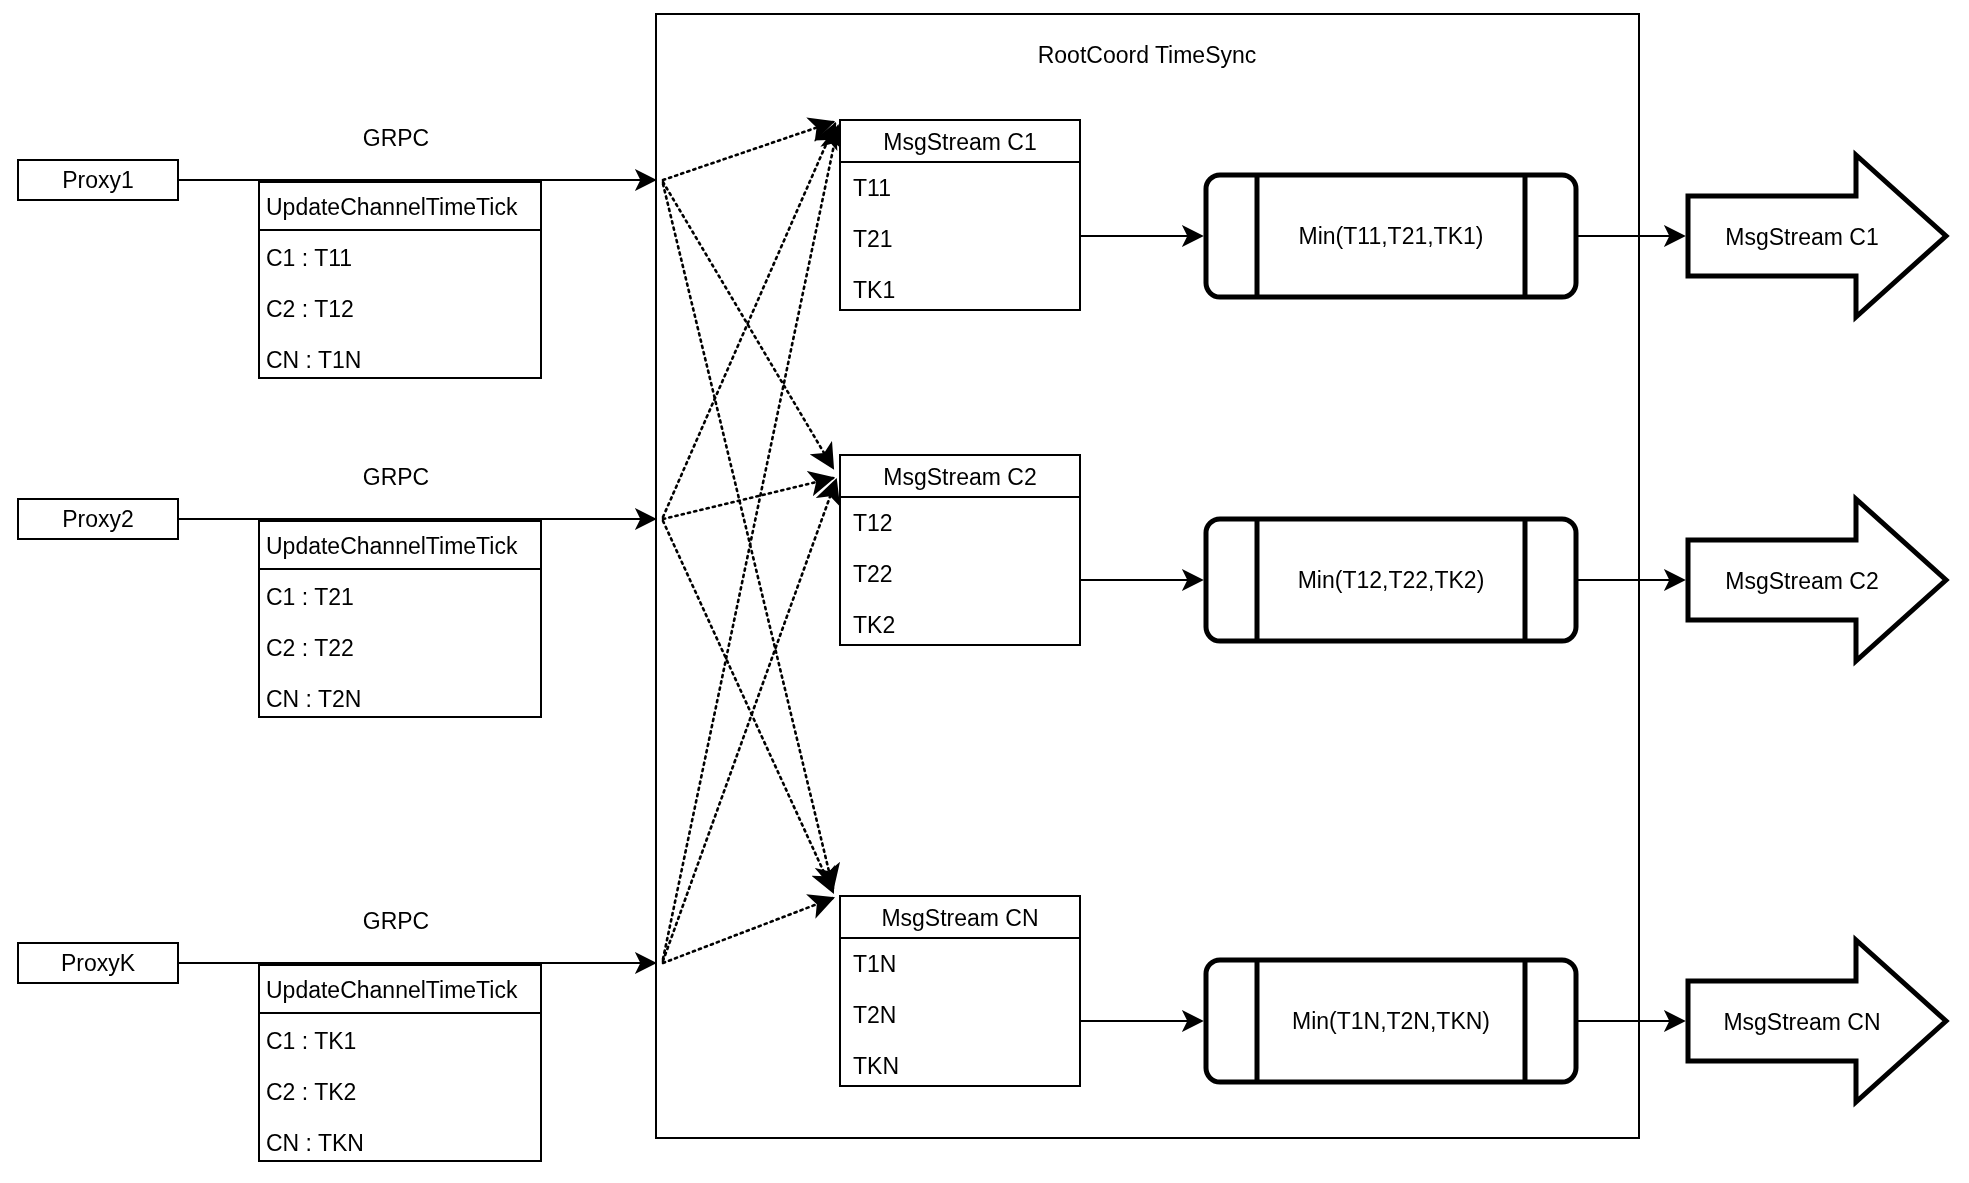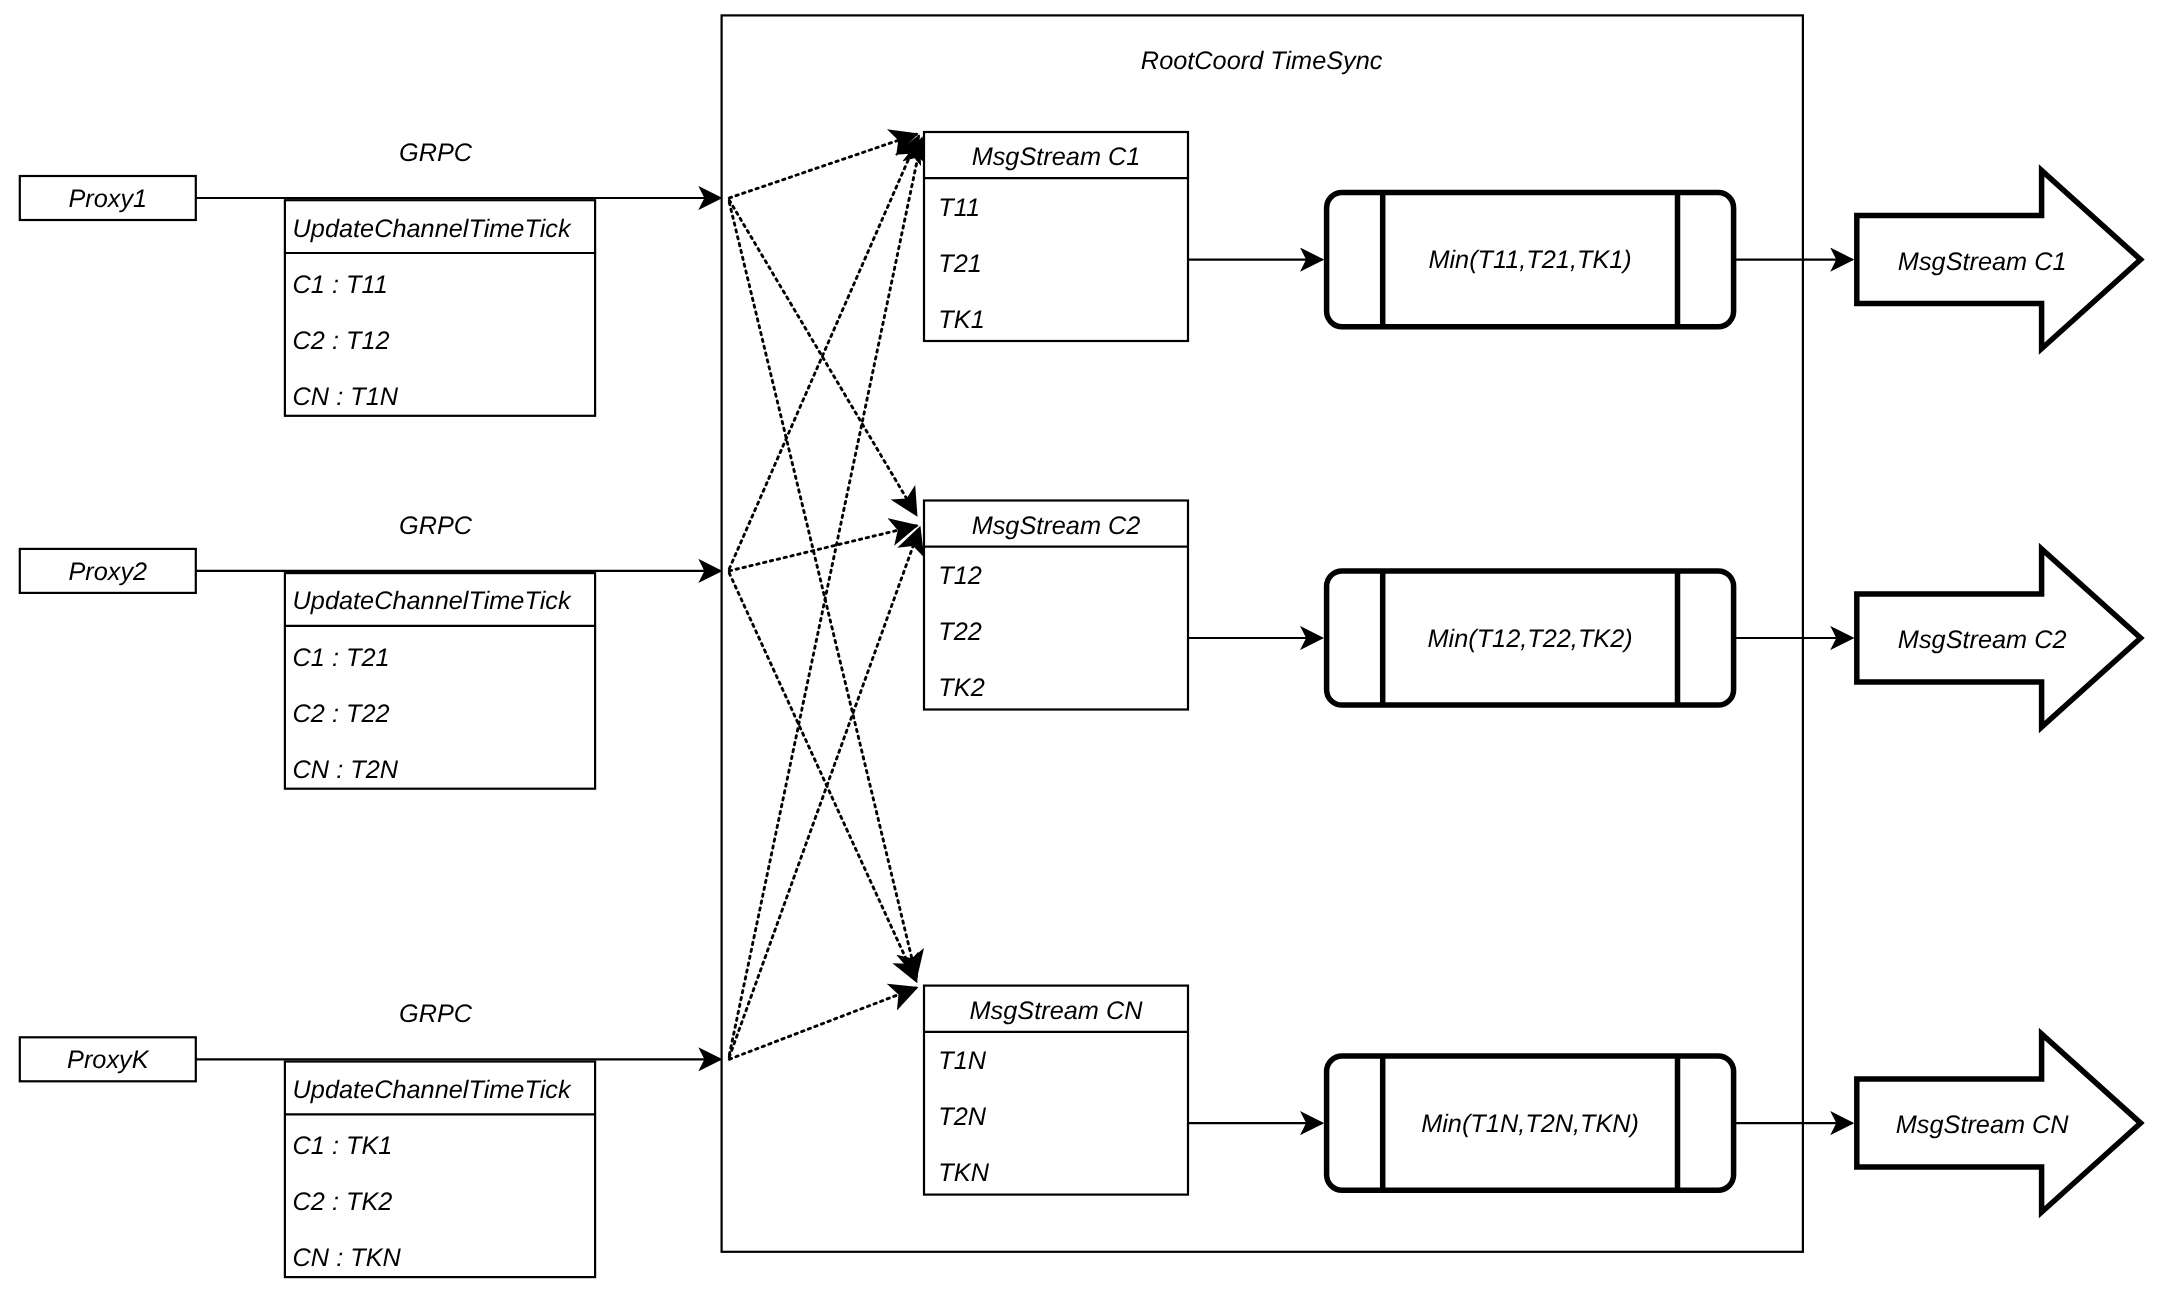--- a/index.html
+++ b/index.html
@@ -1,17 +1,17 @@
 <!DOCTYPE html>
 <html><head>
 <meta charset="utf-8">
 <style>
   html,body{margin:0;padding:0;background:#ffffff;}
   body{font-family:"Liberation Sans", sans-serif;}
-  #stage{position:relative;width:1969px;height:1183px;background:#ffffff;overflow:hidden;font-style:italic;}
+  #stage{position:relative;width:1969px;height:1183px;background:#ffffff;overflow:hidden;}
   svg#diagram{position:absolute;left:0;top:0;width:1969px;height:1183px;}
   .shp{fill:#ffffff;stroke:#000000;stroke-width:2;}
   .shp-thick{fill:#ffffff;stroke:#000000;stroke-width:5;}
   .divline{stroke:#000000;stroke-width:2;}
   .divline-thick{stroke:#000000;stroke-width:5;}
   .conn{stroke:#000000;stroke-width:2;fill:none;}
   .dotconn{stroke:#000000;stroke-width:2.6;fill:none;stroke-dasharray:2.2 4.2;stroke-linecap:round;}
   text{font-family:"Liberation Sans", sans-serif;fill:#000000;}
   .t-title{font-size:23px;}
   .t-box{font-size:23px;}

